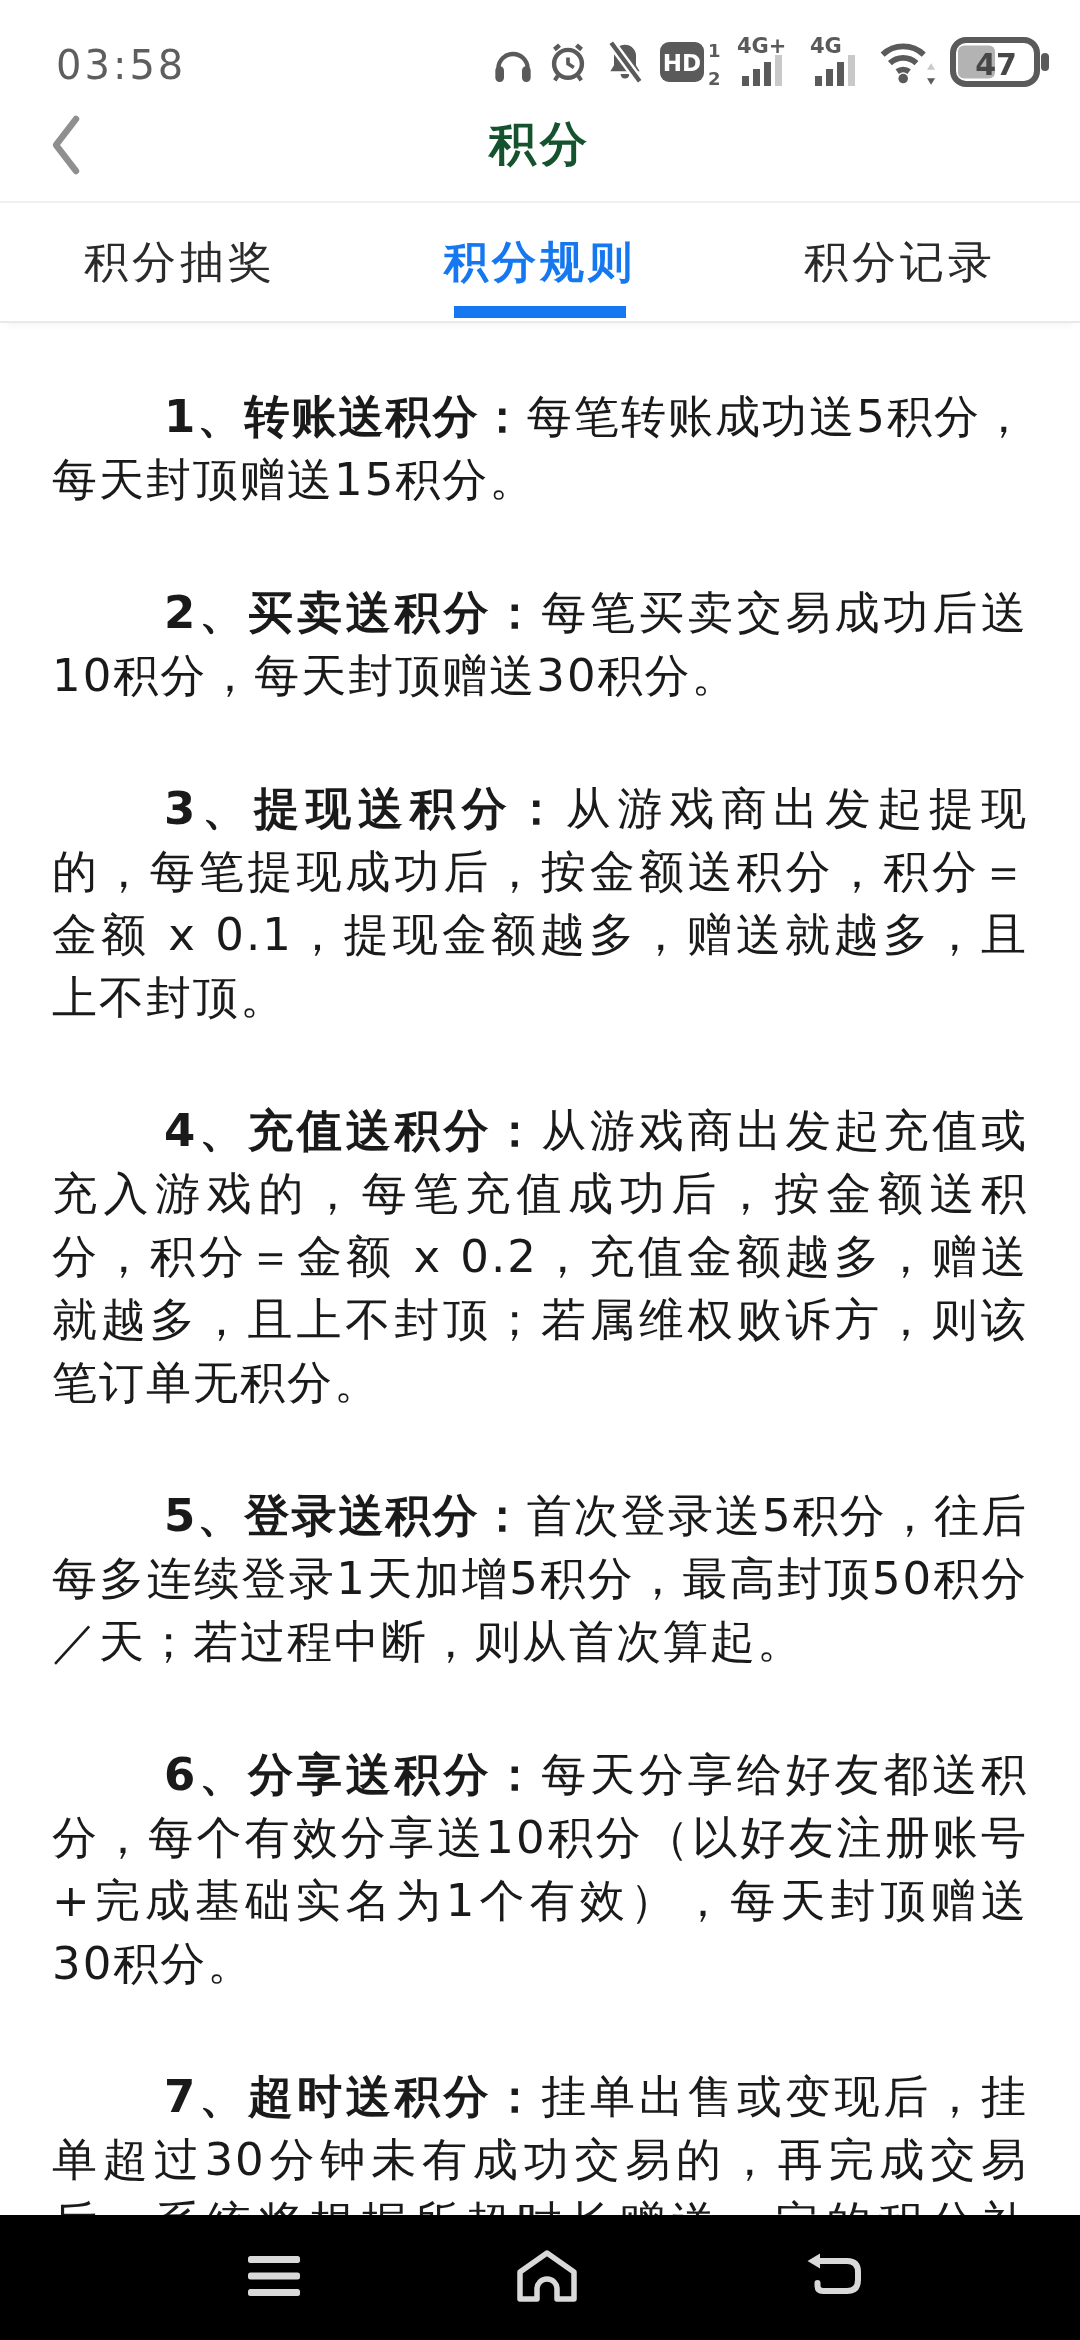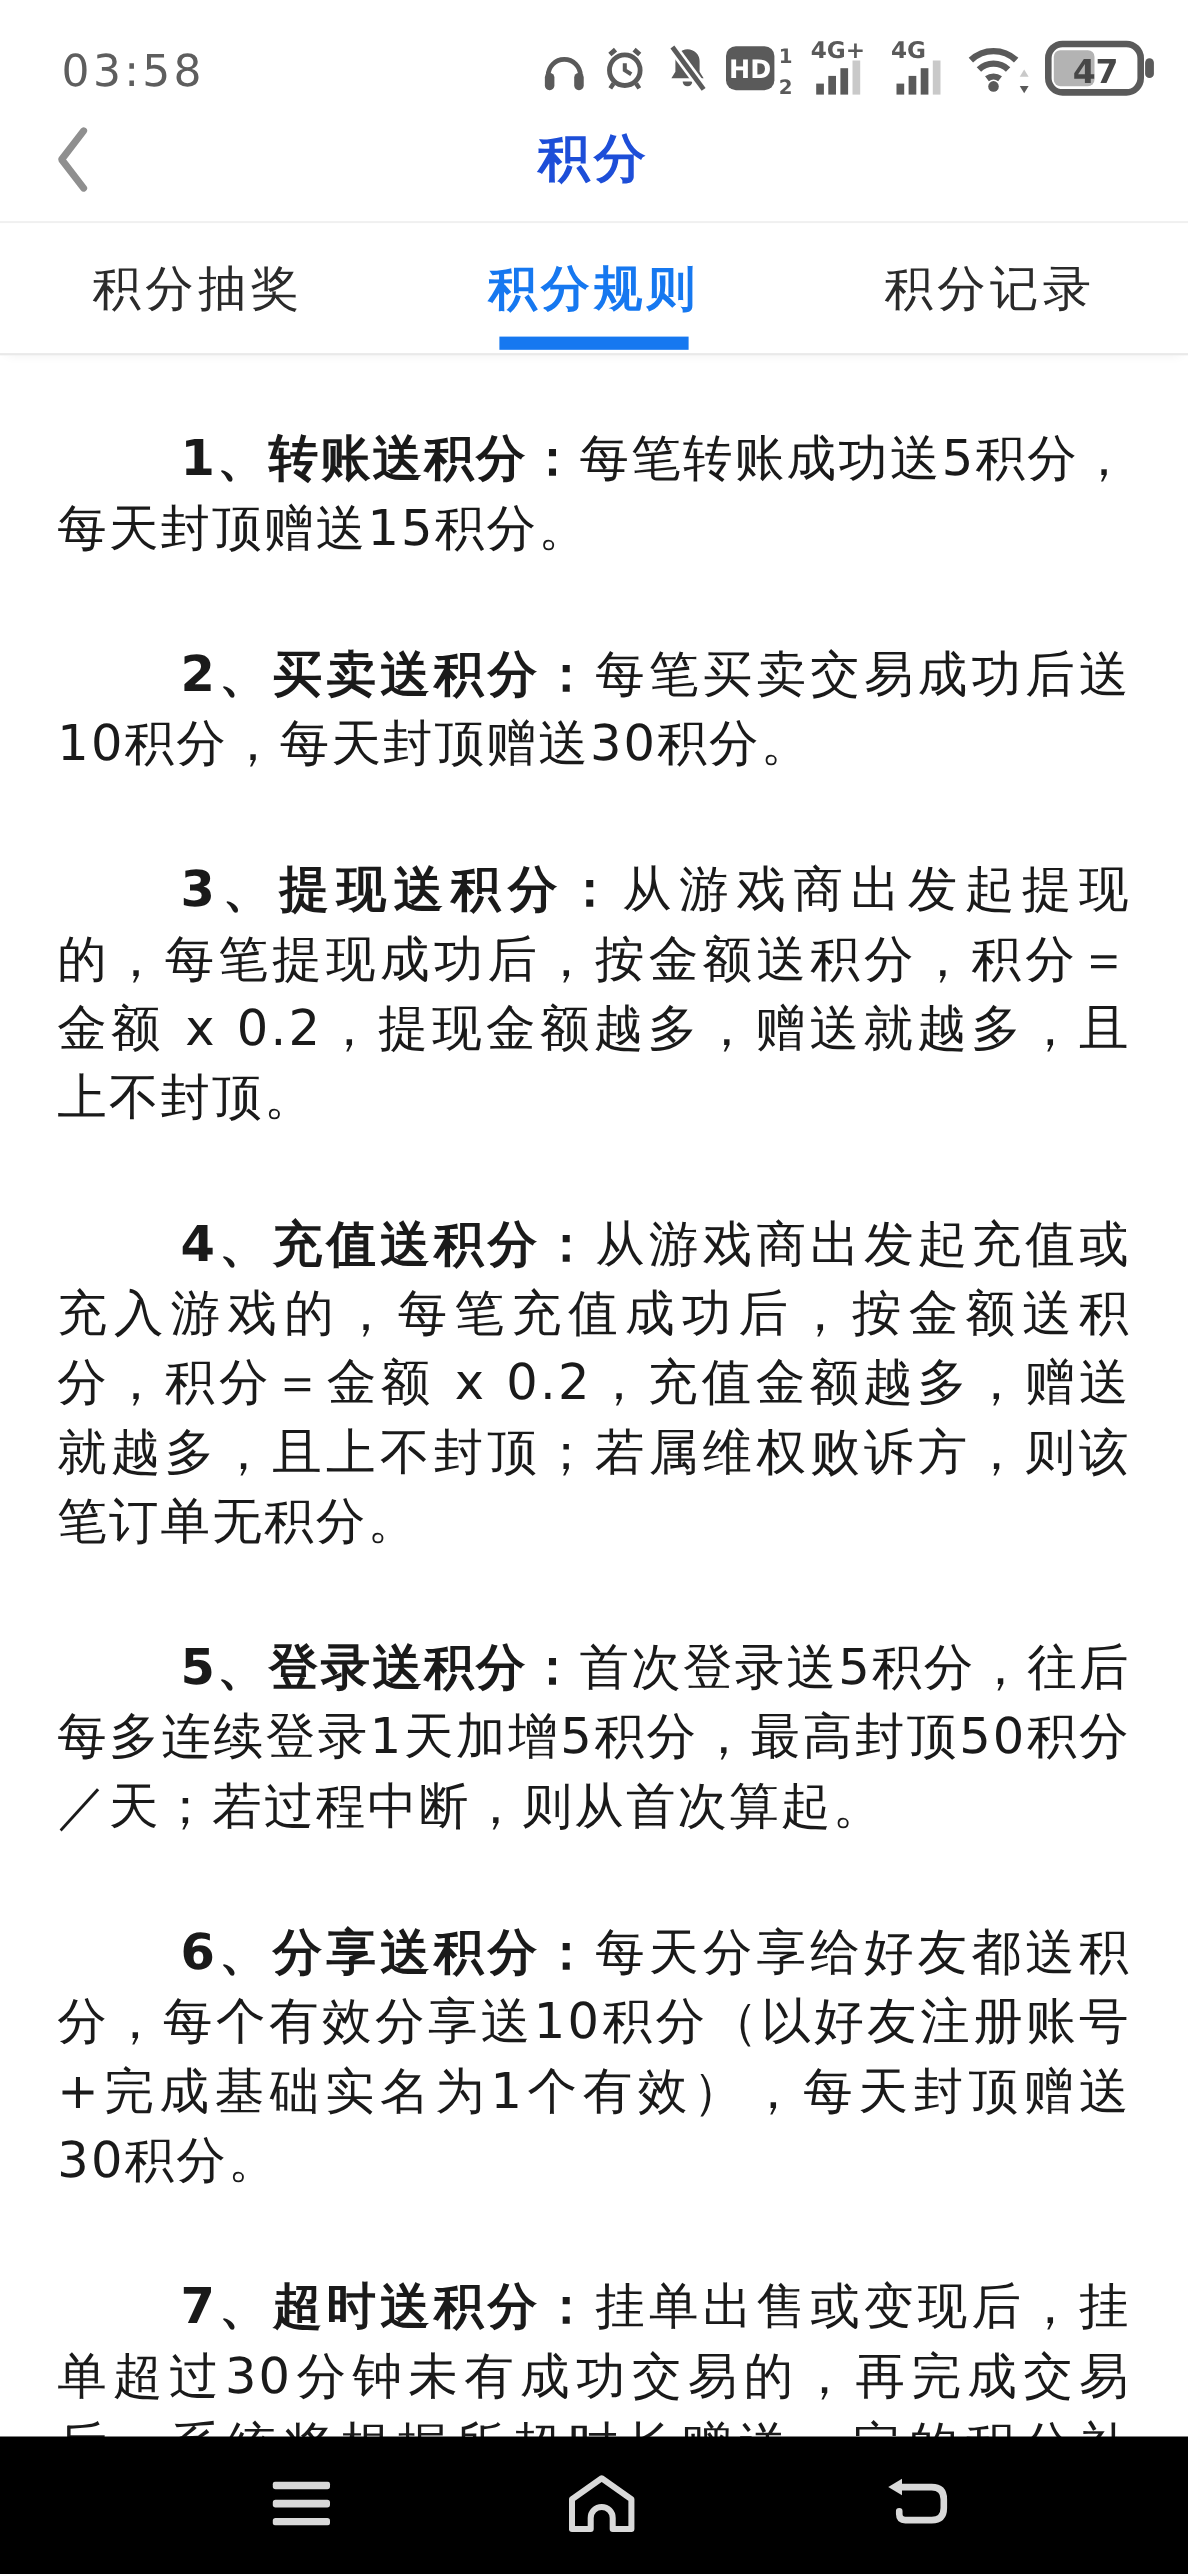--- a/index.html
+++ b/index.html
@@ -15,21 +15,21 @@
     justify-content: space-between; padding: 10px 30px 0 56px; color: #5e5e5e;
   }
   .status-time { font-size: 40px; letter-spacing: 3px; color: #5e5e5e; }
   .status-icons { display: flex; align-items: center; gap: 13px; }
   .status-icons svg { display: block; }
   
   .app-header { height: 115px; position: relative; display: flex;
     align-items: center; justify-content: center; border-bottom: 2px solid #f0f0f0; }
   .back-btn { position: absolute; left: 46px; top: 50%; transform: translateY(-50%);
     width: 60px; height: 70px; display: flex; align-items: center; cursor: pointer; }
-  .page-title { font-size: 47px; color: #1d4ed8; font-weight: 600; letter-spacing: 4px; }
+  .page-title { font-size: 47px; color: #14532d; font-weight: 600; letter-spacing: 4px; }
   
   .tab-bar { height: 120px; display: flex; border-bottom: 2px solid #e9e9e9;
     box-shadow: 0 6px 10px -6px rgba(0,0,0,.07); position: relative; background:#fff; }
   .tab { flex: 1; display: flex; align-items: center; justify-content: center;
     font-size: 44px; color: #2b2b2b; letter-spacing: 4px; position: relative; cursor: pointer; }
   .tab.active { color: #1678f0; font-weight: 600; }
   .tab .underline { display: none; }
   .tab.active .underline { display: block; position: absolute; bottom: 3px; left: 50%;
     transform: translateX(-50%); width: 172px; height: 12px; background: #1678f0; }
   
@@ -151,21 +151,21 @@
   </div>
 
   <div class="content">
     <p class="rule first">
       <span class="rule-heading">1、转账送积分：</span><span>每笔转账成功送5积分，每天封顶赠送15积分。</span>
     </p>
     <p class="rule">
       <span class="rule-heading">2、买卖送积分：</span><span>每笔买卖交易成功后送10积分，每天封顶赠送30积分。</span>
     </p>
     <p class="rule">
-      <span class="rule-heading">3、提现送积分：</span><span>从游戏商出发起提现的，每笔提现成功后，按金额送积分，积分＝金额 x 0.2，提现金额越多，赠送就越多，且上不封顶。</span>
+      <span class="rule-heading">3、提现送积分：</span><span>从游戏商出发起提现的，每笔提现成功后，按金额送积分，积分＝金额 x 0.1，提现金额越多，赠送就越多，且上不封顶。</span>
     </p>
     <p class="rule">
       <span class="rule-heading">4、充值送积分：</span><span>从游戏商出发起充值或充入游戏的，每笔充值成功后，按金额送积分，积分＝金额 x 0.2，充值金额越多，赠送就越多，且上不封顶；若属维权败诉方，则该笔订单无积分。</span>
     </p>
     <p class="rule">
       <span class="rule-heading">5、登录送积分：</span><span>首次登录送5积分，往后每多连续登录1天加增5积分，最高封顶50积分／天；若过程中断，则从首次算起。</span>
     </p>
     <p class="rule">
       <span class="rule-heading">6、分享送积分：</span><span>每天分享给好友都送积分，每个有效分享送10积分（以好友注册账号+完成基础实名为1个有效），每天封顶赠送30积分。</span>
     </p>

